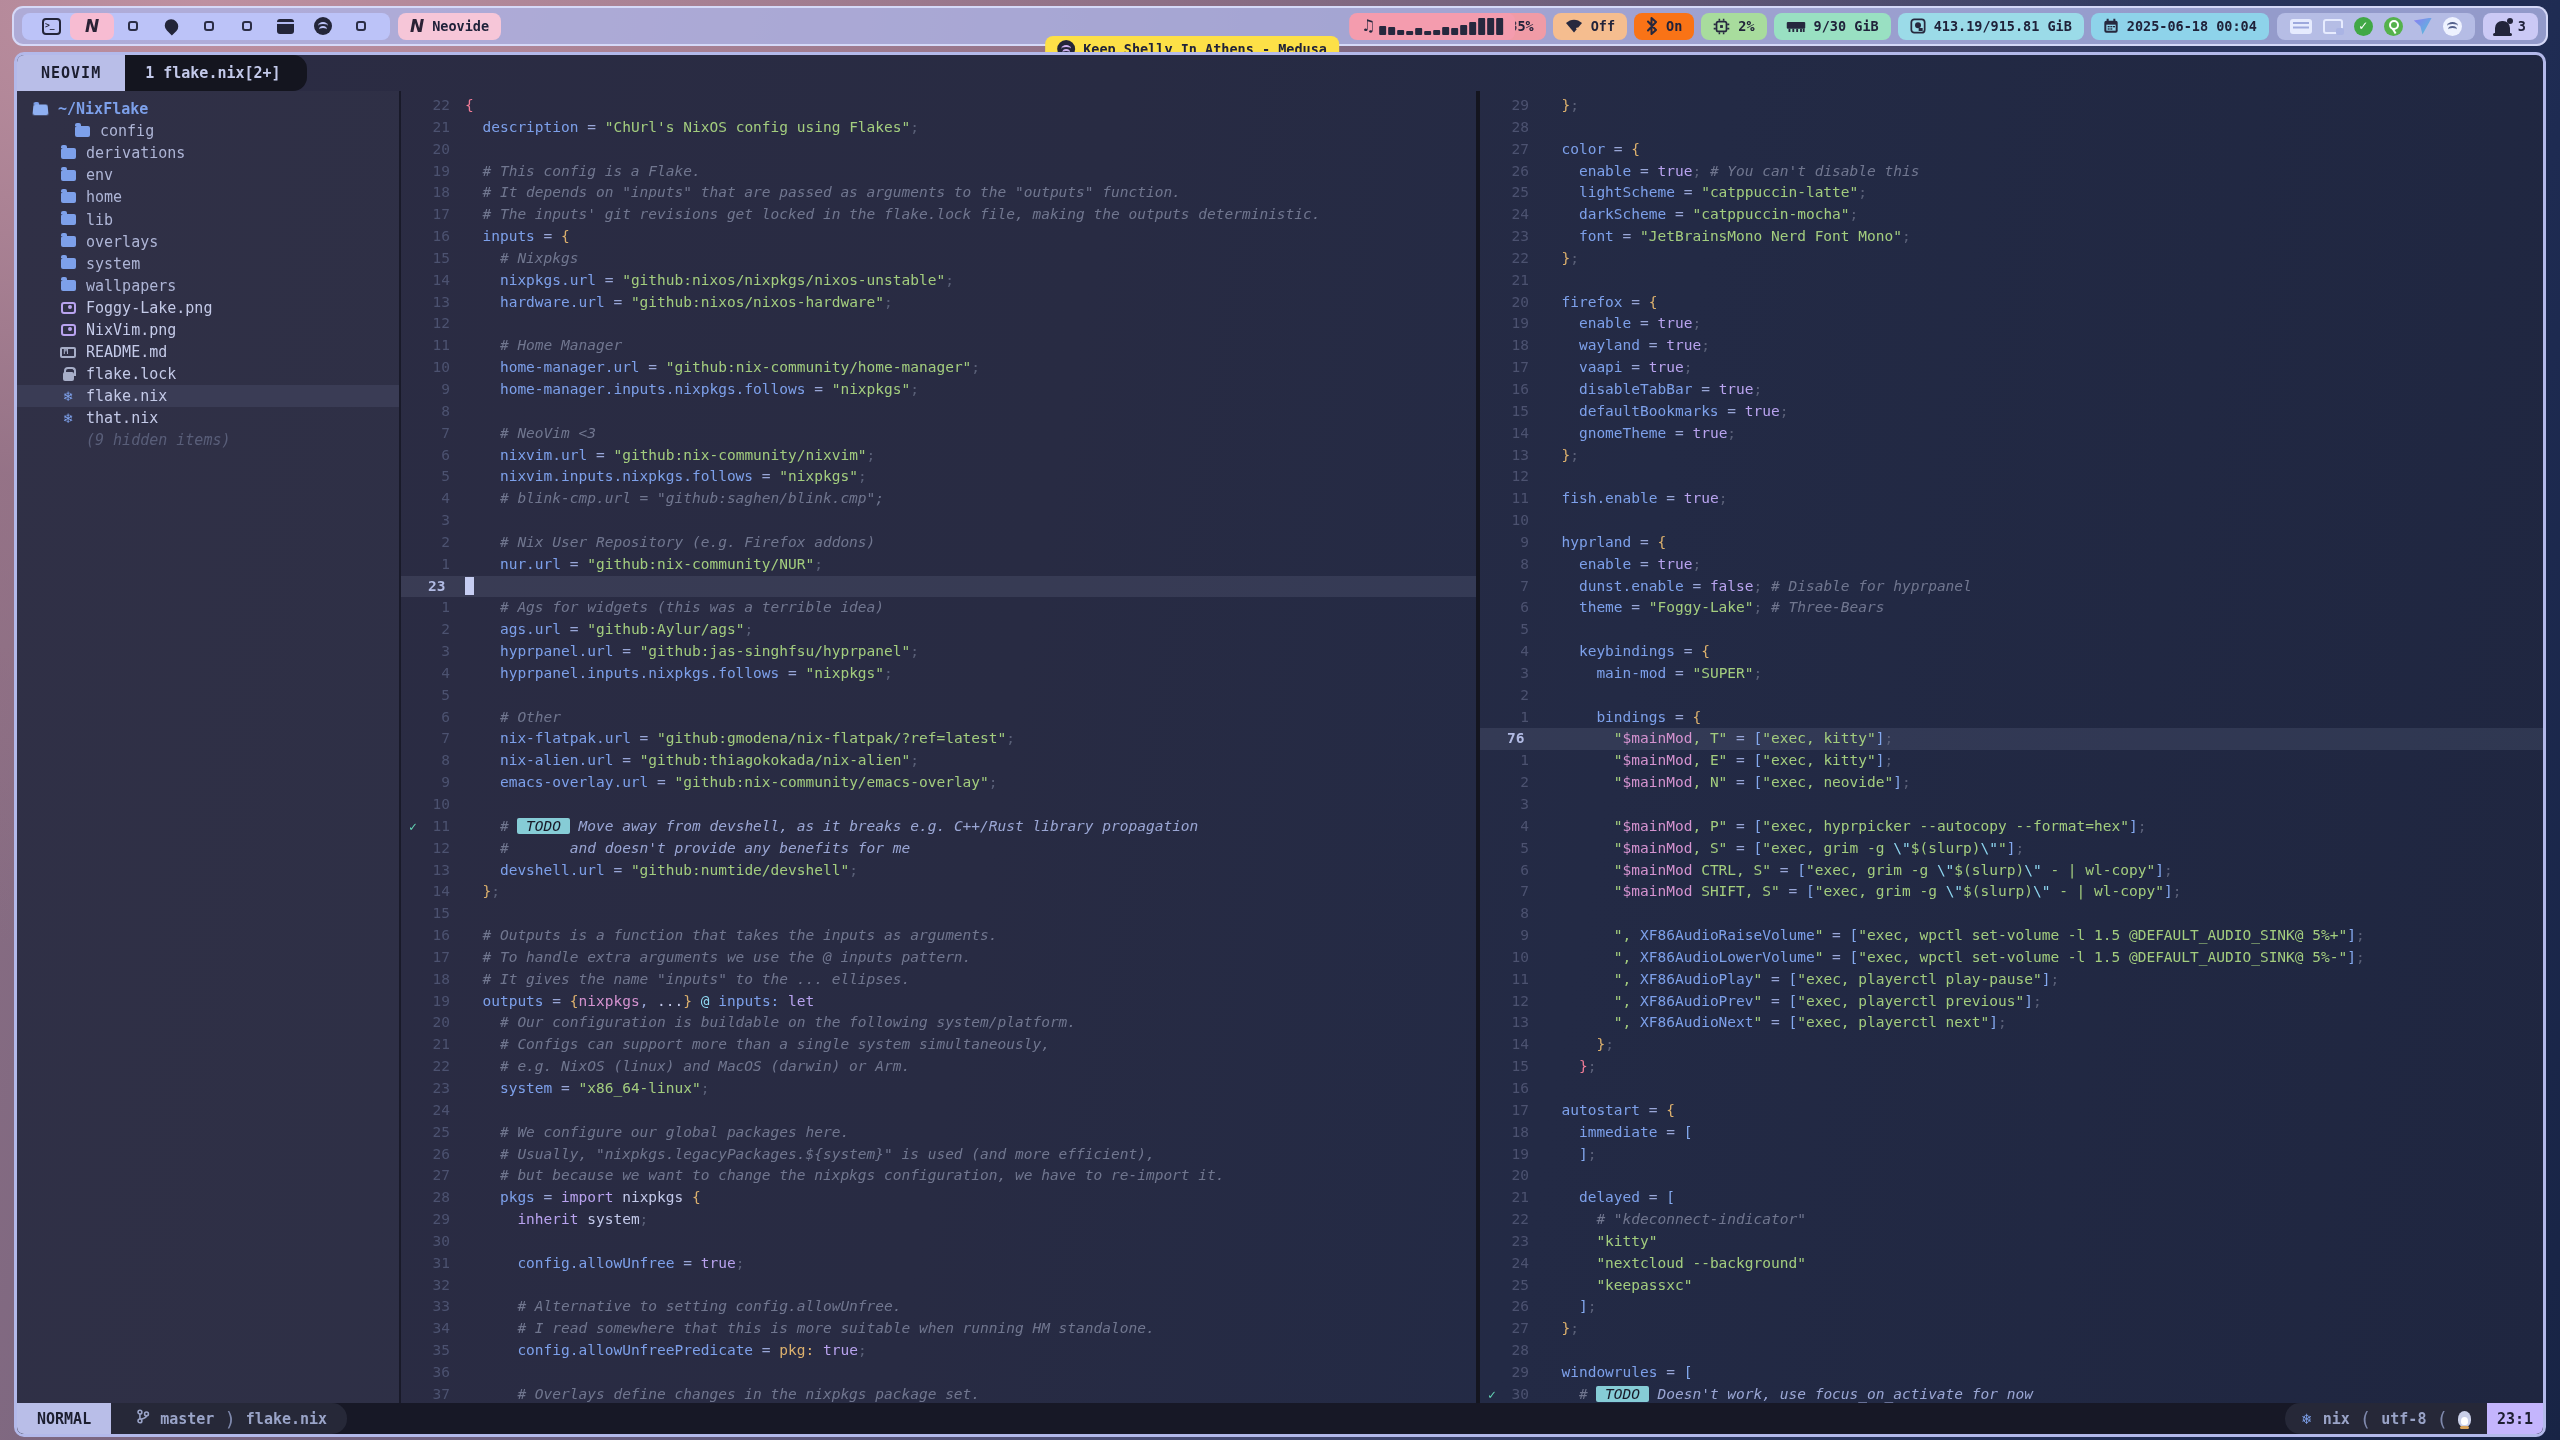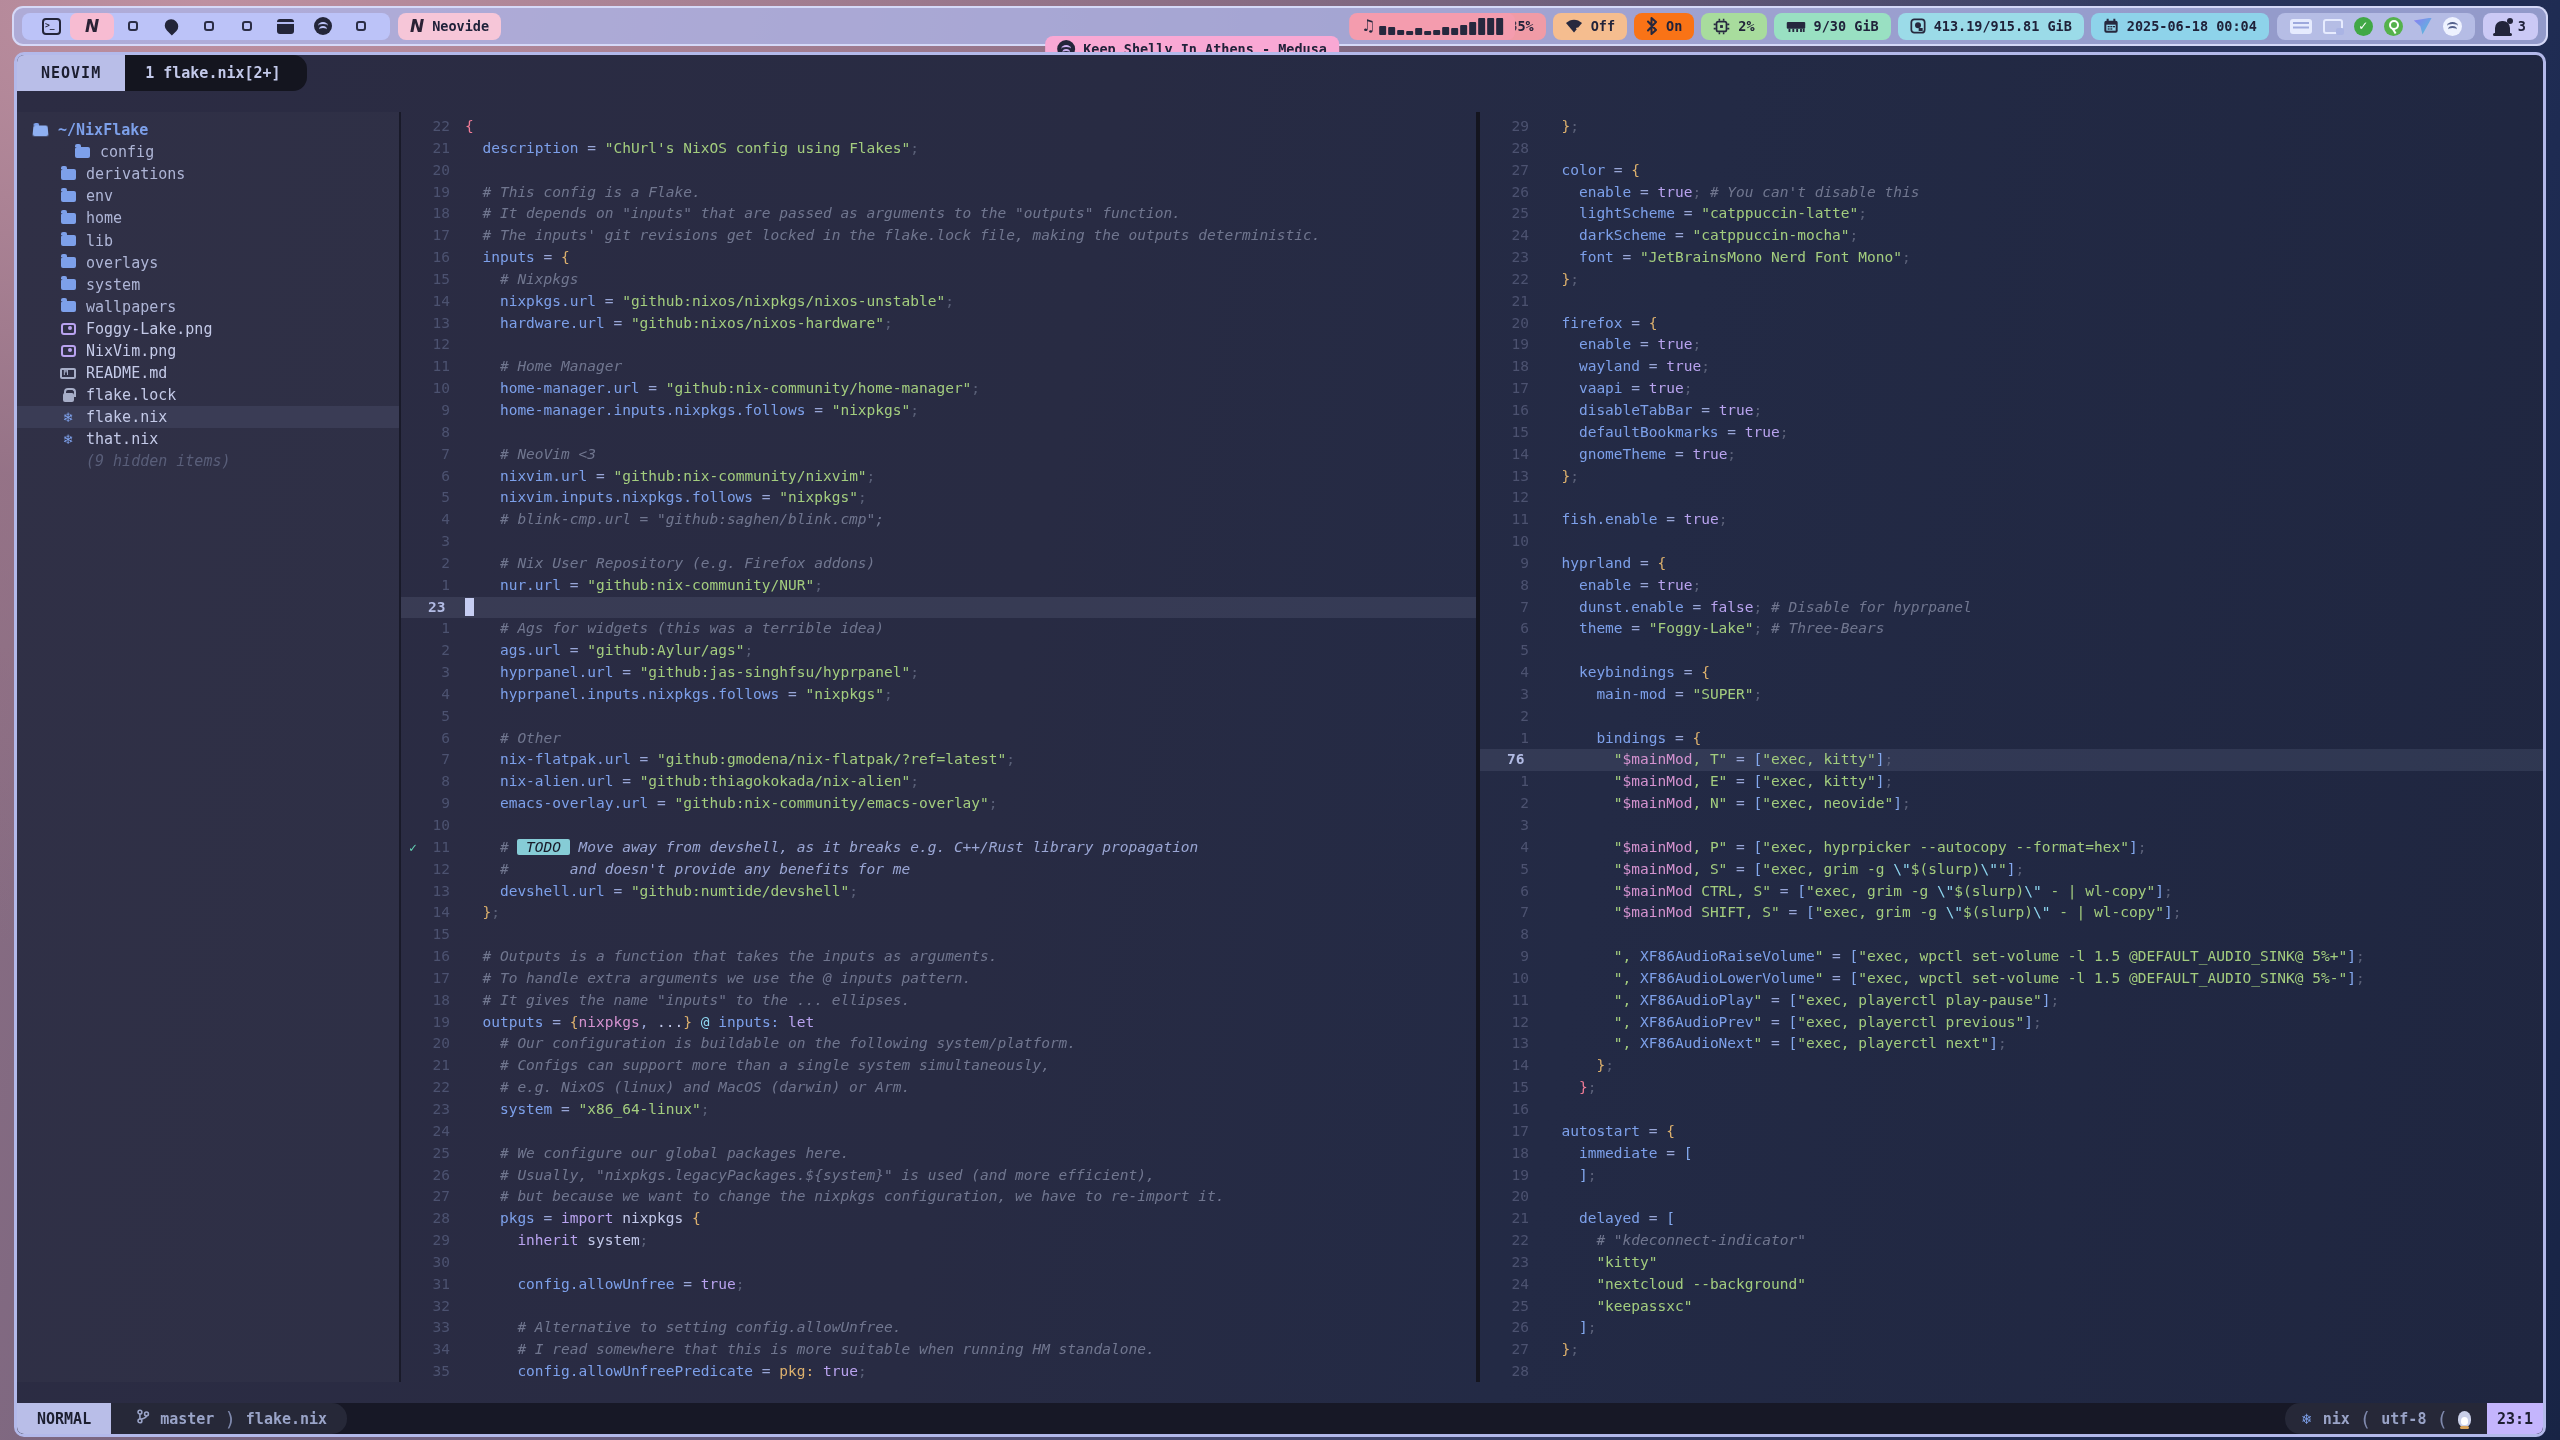--- a/index.html
+++ b/index.html
@@ -19,21 +19,21 @@
     border-radius:11px; display:flex; align-items:center; justify-content:space-between;
     padding:0 8px; font-size:13.5px; font-weight:bold; color:#20223a;
   }
   .pill { height:27px; border-radius:8px; display:flex; align-items:center; gap:8px; padding:0 12px; flex:none; }
   #bar-left, #bar-right { display:flex; align-items:center; gap:8px; }
   #bar-center { position:absolute; left:50%; transform:translateX(-50%); display:flex; align-items:center; gap:10px; }
   #ws-pill { background:#bcc3f8; gap:0; padding:0 10px; }
   .ws-item { width:38px; height:27px; display:flex; align-items:center; justify-content:center; }
   .ws-item.active { background:#f7bcd2; border-radius:7px; width:44px; }
   #app-pill { background:#f6c6d8; }
-  #media-pill { background:#f9a8d4;margin-top:46px; }
+  #media-pill { background:#fde047;margin-top:46px; }
   #cava-pill { background:#f49cae; gap:4px; }
   #cava-bars { display:flex; align-items:flex-end; gap:2.5px; height:18px; }
   #cava-bars span { display:block; width:6.5px; background:#26283e; border-radius:1px; }
   .status-pill span { white-space:nowrap; }
   #tray-pill { background:rgba(210,217,252,.55); gap:11px; padding:0 13px; }
   #notif-pill { background:#cbc9f5; }
 
   
   .ws-terminal { width:19px; height:17px; border:2.5px solid #232539; border-radius:4px; position:relative; }
   .ws-terminal::before { content:">_"; position:absolute; left:1.5px; top:1px; font:bold 8px "DejaVu Sans Mono",monospace; color:#232539; }
@@ -65,21 +65,21 @@
   .tr-vpn { width:18px; height:17px; background:linear-gradient(135deg,#8a7df2,#52c7d8); clip-path:polygon(0 18%, 100% 0, 48% 100%, 36% 52%); }
   .tr-spotify { width:19px; height:19px; background:#eef2ff; border-radius:50%; position:relative; }
   .tr-spotify::before { content:""; position:absolute; left:4px; top:5px; width:11px; height:6px; border-top:2px solid #55628e; border-radius:50%; }
   .tr-spotify::after { content:""; position:absolute; left:5px; top:9.5px; width:9px; height:5px; border-top:2px solid #55628e; border-radius:50%; }
 
   
   #window {
     position:absolute; top:52px; left:14px; right:14px; bottom:3px;
     border:3px solid #b3b9ea; border-radius:10px; overflow:hidden;
     background:linear-gradient(100deg,#2c2c43 0%,#282b43 40%,#232a45 62%,#1f2640 100%);
-    display:flex; flex-direction:column;gap:21px;
+    display:flex; flex-direction:column;
   }
   #tabbar { height:36px; flex:none; display:flex; align-items:stretch; font-size:15px; font-weight:bold; }
   .tab-neovim { background:#b9bee8; color:#1c1e30; display:flex; align-items:center; padding:0 24px; letter-spacing:1px; }
   .tab-buffer { background:#14151f; color:#c3c9ea; display:flex; align-items:center; padding:0 26px 0 20px; border-radius:0 14px 14px 0; }
 
   #main { flex:1; display:flex; min-height:0; }
   #sidebar { width:384px; flex:none; background:rgba(255,255,255,.018); border-right:2px solid #191a29; padding-top:7px; font-size:15px; }
   .trow { height:22.1px; display:flex; align-items:center; color:#aeb5d6; }
   .trow.selected { background:#3a3c55; }
   .trow .tlabel { color:#c4cae8; }

